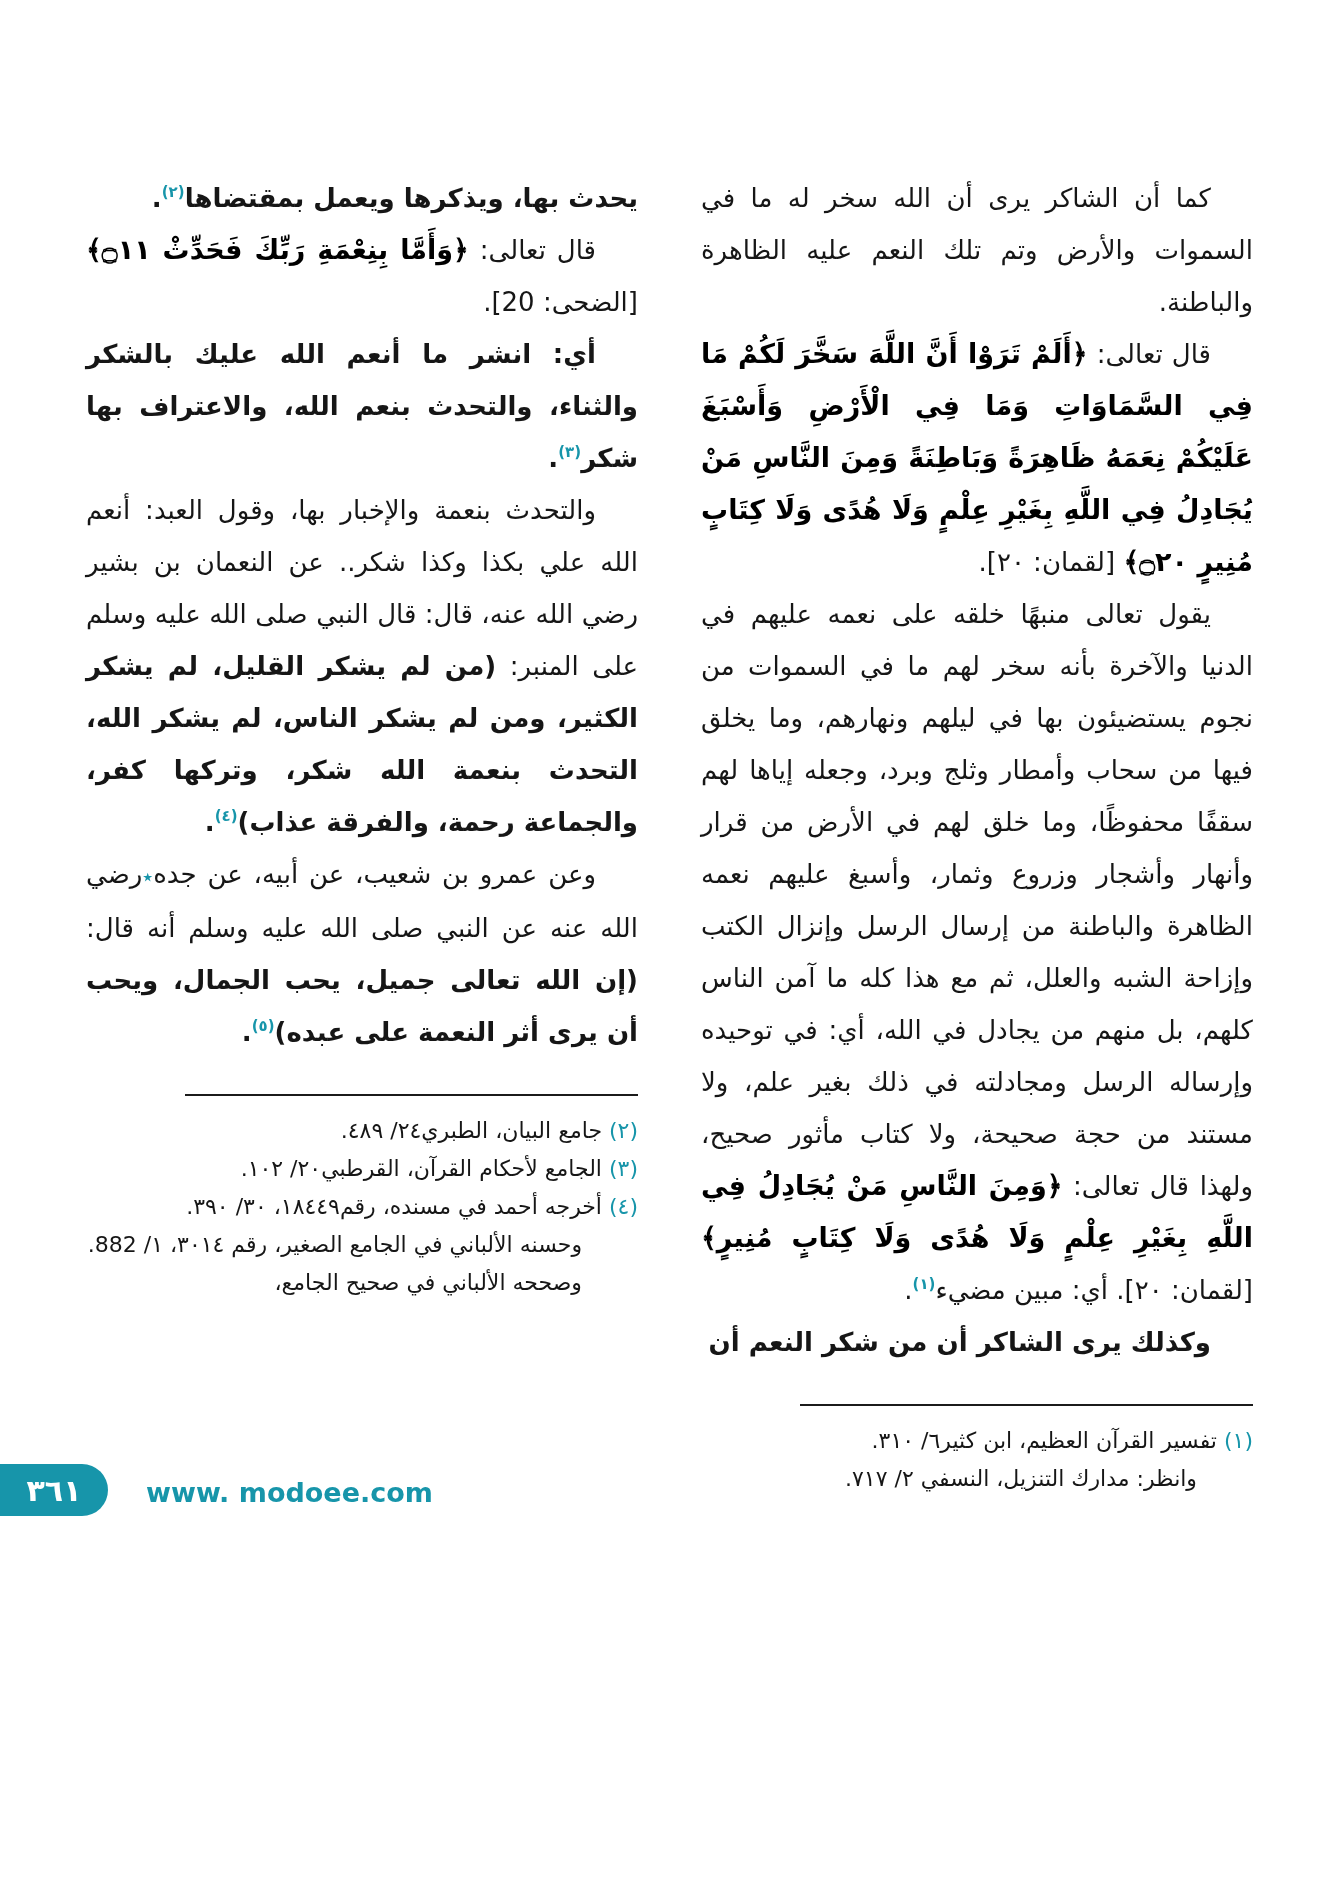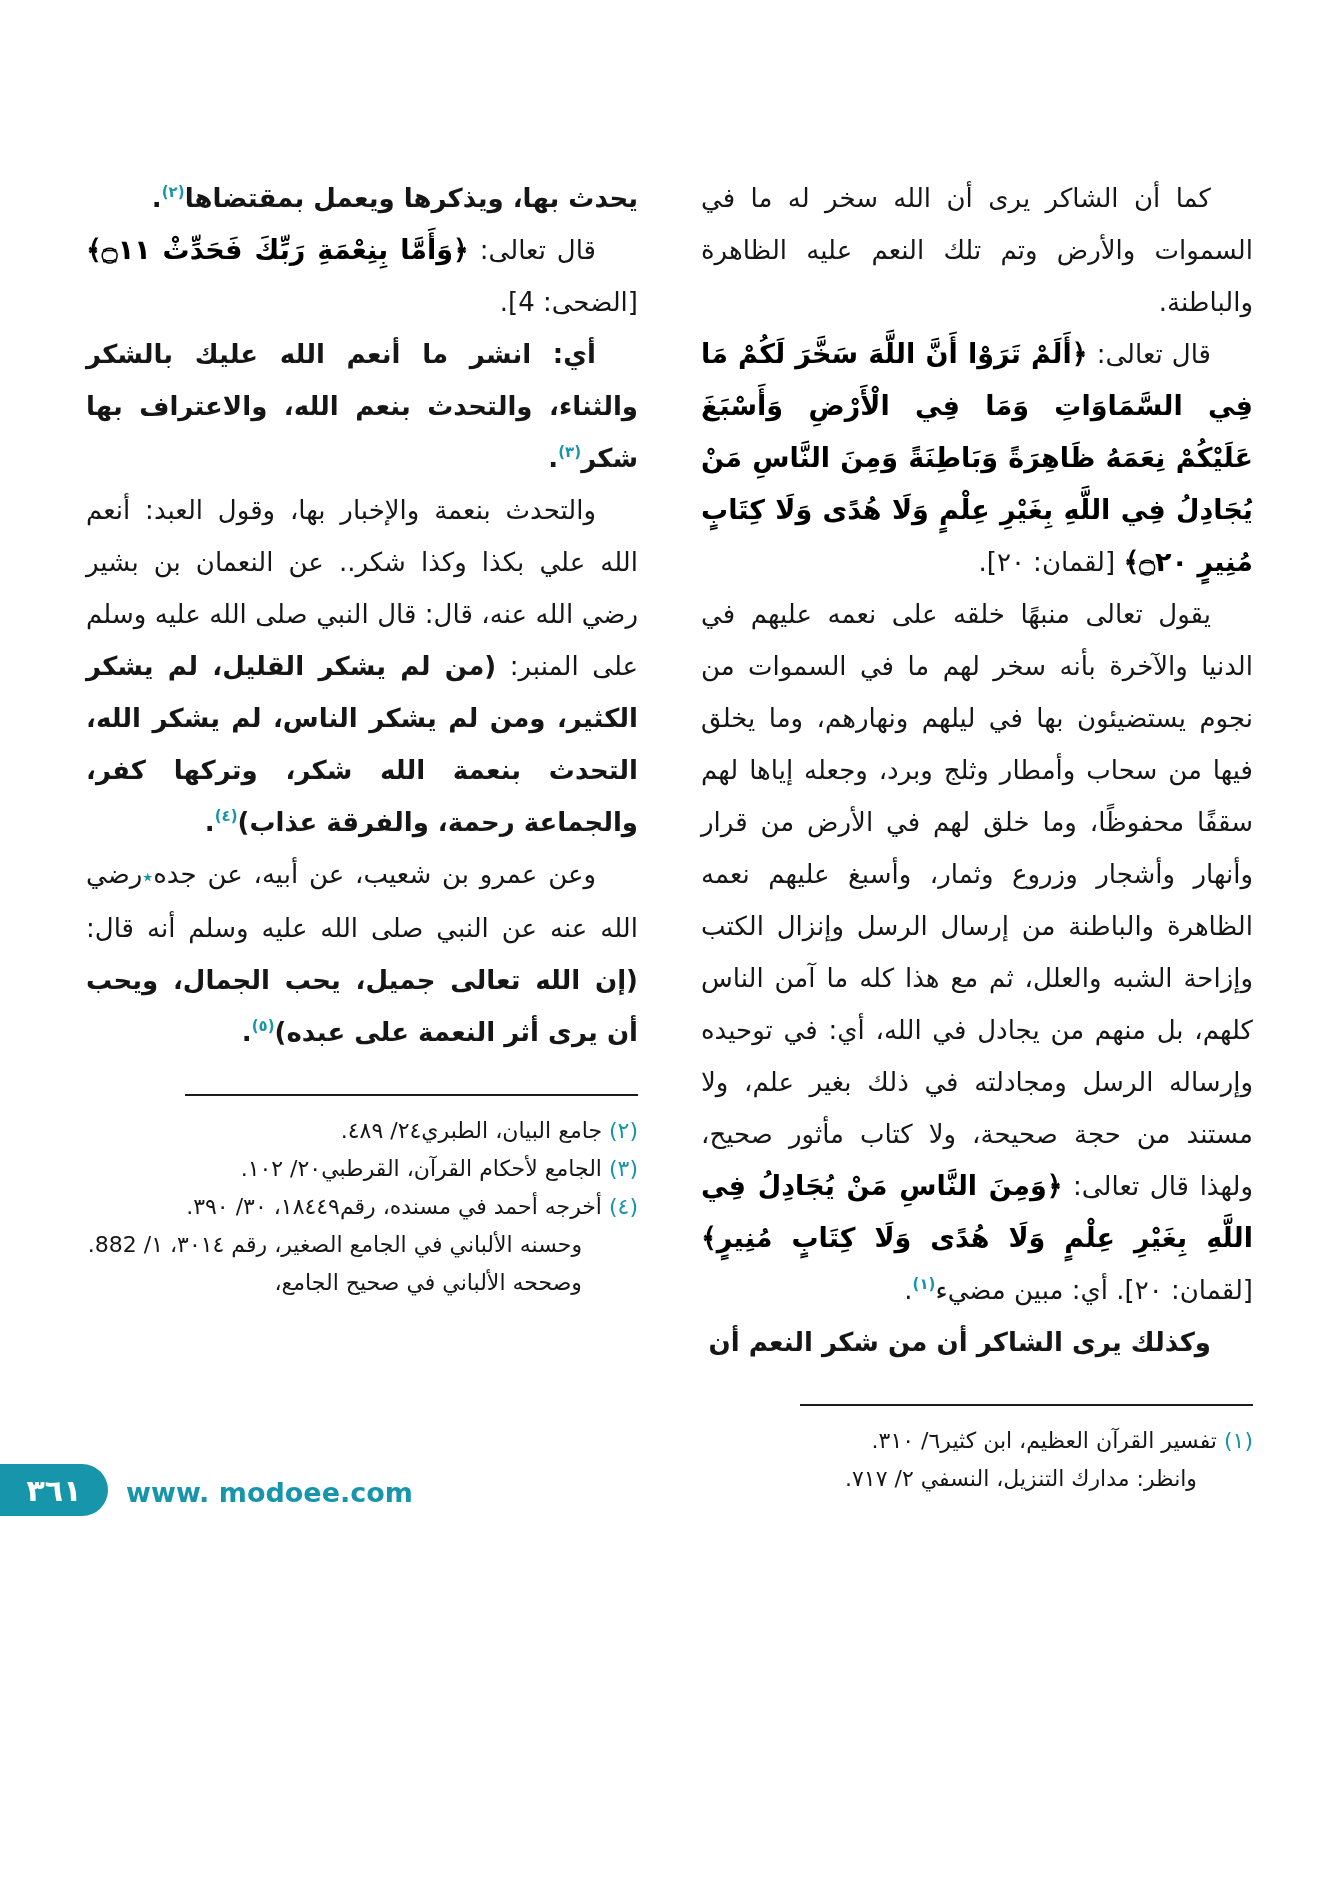--- a/index.html
+++ b/index.html
@@ -36,21 +36,21 @@
   .fn-cont { text-indent:0; }
 
   
   .page-pill {
     position:absolute; top:1464px; left:0; width:108px; height:52px;
     background:#1795aa; border-radius:0 26px 26px 0;
     display:flex; align-items:center; justify-content:center;
     color:#ffffff; font-size:30px; font-weight:bold;text-align:center;
   }
   .website {
-    position:absolute; top:1477px; left:126px; direction:ltr;
+    position:absolute; top:1477px; left:146px; direction:ltr;
     color:#1795aa; font-size:27px; font-weight:bold;
   }
 </style>
 </head>
 <body>
 
 <div class="page">
 
 
   <div class="columns">
@@ -78,21 +78,21 @@
         <p class="fn fn-cont">وانظر: مدارك التنزيل، النسفي ٢/ ٧١٧.</p>
       </div>
     </section>
 
     <section class="col">
       <p class="para bold"><span>يحدث بها، ويذكرها ويعمل بمقتضاها</span><sup class="fnref">(٢)</sup><span>.</span></p>
 
       <p class="para indent">
         <span>قال تعالى:</span>
         <span class="quran">﴿وَأَمَّا بِنِعْمَةِ رَبِّكَ فَحَدِّثْ ۝١١﴾</span>
-        <span class="ref">[الضحى: 4].</span>
+        <span class="ref">[الضحى: 20].</span>
       </p>
 
       <p class="para indent bold"><span>أي: انشر ما أنعم الله عليك بالشكر والثناء، والتحدث بنعم الله، والاعتراف بها شكر</span><sup class="fnref">(٣)</sup><span>.</span></p>
 
       <p class="para indent">
         <span>والتحدث بنعمة والإخبار بها، وقول العبد: أنعم الله علي بكذا وكذا شكر.. عن النعمان بن بشير رضي الله عنه، قال: قال النبي صلى الله عليه وسلم على المنبر:</span>
         <span class="bold">(من لم يشكر القليل، لم يشكر الكثير، ومن لم يشكر الناس، لم يشكر الله، التحدث بنعمة الله شكر، وتركها كفر، والجماعة رحمة، والفرقة عذاب)</span><sup class="fnref">(٤)</sup><span class="bold">.</span>
       </p>
 
       <p class="para indent">

